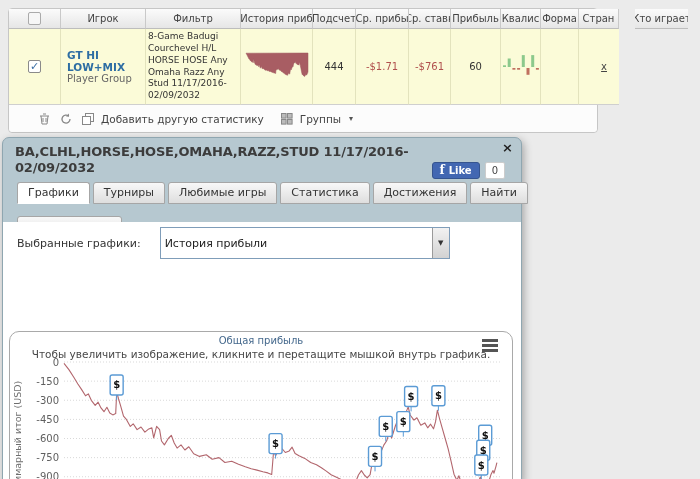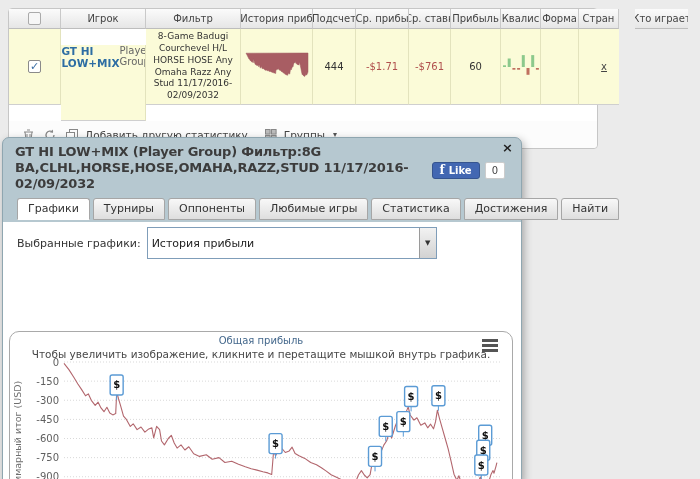--- a/index.html
+++ b/index.html
@@ -17,30 +17,30 @@
     border-bottom:1px solid #bdbdbd; font-size:10px; color:#444; white-space:nowrap;
     overflow:hidden; }
   .hdr-cell:last-child { border-right:none;margin-left:16px; }
   .data-cell { height:76px; display:flex; align-items:center; justify-content:center;
     background:#fbfbd8; border-right:1px solid #e3e3bd; border-bottom:1px solid #cfcfcf;
     font-size:10px; color:#333; overflow:hidden; }
   .data-cell:last-child { border-right:none; }
   .checkbox { width:13px; height:13px; background:#fff; border:1px solid #8a8a8a;
     border-radius:2px; font-size:11px; line-height:11px; text-align:center;
     color:#3a6ea5; font-weight:bold; }
-  .player-cell { flex-direction:row; align-items:flex-start; justify-content:center;
-    padding-left:6px;margin-top:16px; }
+  .player-cell { flex-direction:column; align-items:flex-start; justify-content:center;
+    padding-left:6px; }
   .player-name { color:#2d6da3; font-weight:bold; font-size:10.5px; }
   .player-group { color:#666; font-size:10px; }
-  .filter-cell { font-size:9px; text-align:center; line-height:1.3; padding:2px; }
+  .filter-cell { font-size:9px; text-align:left; line-height:1.3; padding:2px; }
   .neg { color:#b0504d; }
   .who-cell { justify-content:flex-end; padding-right:12px; }
   .who-link { color:#444; text-decoration:underline; font-size:10px; }
   .table-footer { height:27px; display:flex; align-items:center; gap:8px;
-    padding-left:12px; background:#fcfcfc; border-radius:0 0 4px 4px;
+    padding-left:28px; background:#fcfcfc; border-radius:0 0 4px 4px;
     font-size:10.5px; color:#444; }
   .tool-icon { width:14px; height:14px; display:flex; align-items:center;
     justify-content:center; }
   .tool-label { margin-left:-2px; }
   .footer-caret { font-size:8px; color:#555; }
 
   
   .popup { position:absolute; left:2px; top:137px; width:520px; height:345px;
     background:#b6c8d0; border:1px solid #8fa6b0; border-radius:7px 7px 0 0;
     box-shadow:2px 3px 9px rgba(0,0,0,.3); }
@@ -58,21 +58,21 @@
     display:flex; align-items:center; }
   .tabs-row { display:flex; gap:3px; margin:6px 0 12px 14px; }
   .tabs-row2 { display:flex; margin:2px 0 0 14px; }
   .tab { background:linear-gradient(#f8f8f8,#dedede); border:1px solid #a6a6a6;
     border-radius:3px 3px 0 0; font-size:11px; color:#333; padding:3px 10px 4px;
     white-space:nowrap; }
   .tab.active { background:#fff; border-bottom-color:#fff; }
   .popup-content { position:absolute; left:0; right:0; top:84px; bottom:0;
     background:#fff; }
   .selector-row { display:flex; align-items:center; margin:5px 0 0 14px;
-    font-size:11px; color:#333; }
+    font-size:11px; color:#333;gap:13px; }
   .select-box { display:flex; margin-left:6px; width:290px; height:32px;
     border:1px solid #7f9db9; background:#fff; align-items:center; }
   .select-value { flex:1; padding-left:4px; font-size:11px; color:#222;
     white-space:nowrap; overflow:hidden; }
   .select-btn { width:17px; height:100%; background:linear-gradient(#f2f2f2,#d2d2d2);
     border-left:1px solid #9a9a9a; display:flex; align-items:center;
     justify-content:center; font-size:7px; color:#333; }
 
   
   .chart-panel { position:absolute; left:6px; top:109px; width:504px; height:220px;
@@ -172,35 +172,33 @@
         </svg>
     </span>
     <span class="tool-label">Группы</span>
     <span class="footer-caret">▾</span>
   </div>
 </div>
 
 <div class="popup">
   <div class="popup-close">×</div>
   <div class="popup-title">
-    <div>GT HI LOW+MIX (Player Group) Фильтр:8G</div>
     <div>BA,CLHL,HORSE,HOSE,OMAHA,RAZZ,STUD 11/17/2016-02/09/2032</div>
   </div>
   <div class="fb-wrap">
     <div class="fb-btn">
       <span class="fb-f">f</span>
       <span>Like</span>
     </div>
     <div class="fb-count">0</div>
   </div>
 
   <div class="tabs-row" id="tabs-row1">
       <div class="tab active">Графики</div>
       <div class="tab">Турниры</div>
-      <div class="tab">Оппоненты</div>
       <div class="tab">Любимые игры</div>
       <div class="tab">Статистика</div>
       <div class="tab">Достижения</div>
       <div class="tab">Найти</div>
     </div>
   <div class="tabs-row2" id="tabs-row2">
       <div class="tab">Опубликовать</div>
     </div>
 
   <div class="popup-content">

